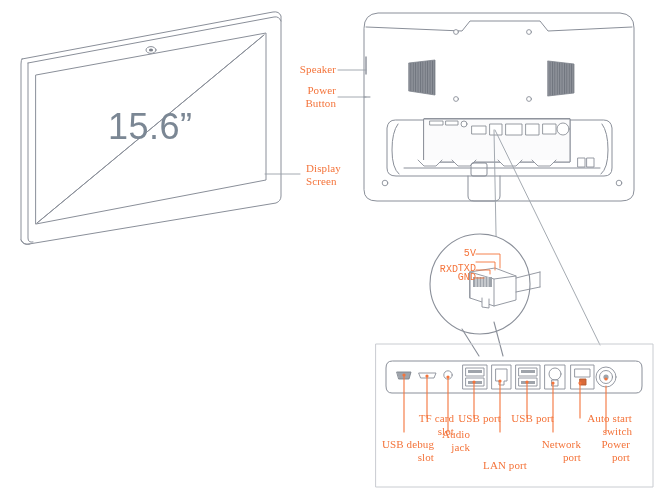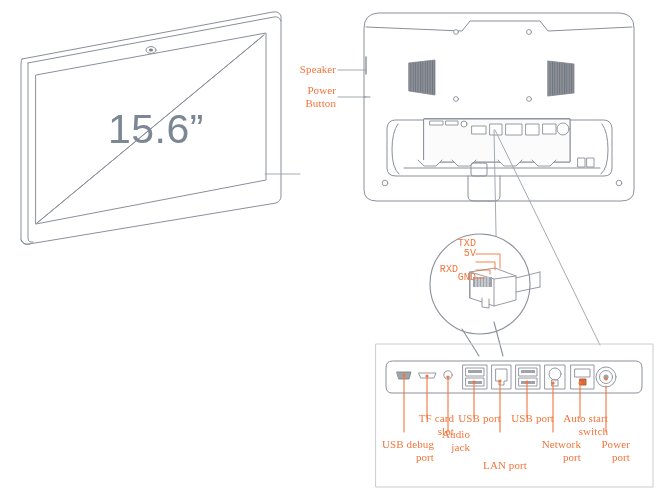--- a/index.html
+++ b/index.html
@@ -44,21 +44,21 @@
     font-family: Liberation Mono, monospace;
     font-size: 10px;
     line-height: 9.2px;
     text-align: right;
     letter-spacing: 0.1px;
   }
   .sizelbl {
     position: absolute;
     color: #7b8794;
     font-family: "Liberation Sans", sans-serif;
-    font-size: 41px;
+    font-size: 36px;
     letter-spacing: 0.5px;
     font-weight: 400;
   }
 </style>
 </head>
 <body>
 
 <div id="stage">
 
   <svg class="layer" viewBox="0 0 658 496">
@@ -258,35 +258,37 @@
     </g>
   </svg>
 
   <div class="sizelbl" style="left:108px; top:106px;">15.6”</div>
 
   <div class="lbl right" style="left:268px; top:63px; width:68px;">Speaker</div>
 
   <div class="lbl right" style="left:268px; top:84px; width:68px;">Power
 Button</div>
 
+  <div class="lbl" style="left:306px; top:162px; width:60px;">Display
+Screen</div>
 
   <div class="pinlbl" style="left:436px; top:249px; width:40px;">5V</div>
-  <div class="pinlbl" style="left:436px; top:239px; width:40px;">TXD</div>
+  <div class="pinlbl" style="left:436px; top:264px; width:40px;">TXD</div>
   <div class="pinlbl" style="left:429px; top:265px; width:40px;text-align:center;">RXD</div>
   <div class="pinlbl" style="left:436px; top:273px; width:40px;text-align:right;">GND</div>
 
   <div class="lbl center" style="left:400px; top:412px; width:54px;">TF card
 slot</div>
   <div class="lbl center" style="left:447px; top:412px; width:54px;">USB port</div>
   <div class="lbl center" style="left:500px; top:412px; width:54px;">USB port</div>
-  <div class="lbl center" style="left:552px; top:412px; width:56px;">Auto start
+  <div class="lbl center" style="left:576px; top:412px; width:56px;">Auto start
 switch</div>
 
   <div class="lbl center" style="left:376px; top:438px; width:58px;">USB debug
-port</div>
+slot</div>
   <div class="lbl center" style="left:430px; top:428px; width:40px;">Audio
 jack</div>
   <div class="lbl center" style="left:475px; top:438px; width:52px;margin-top:21px;">LAN port</div>
   <div class="lbl center" style="left:527px; top:438px; width:54px;">Network
 port</div>
   <div class="lbl center" style="left:582px; top:438px; width:48px;">Power
 port</div>
 
 </div>
 

